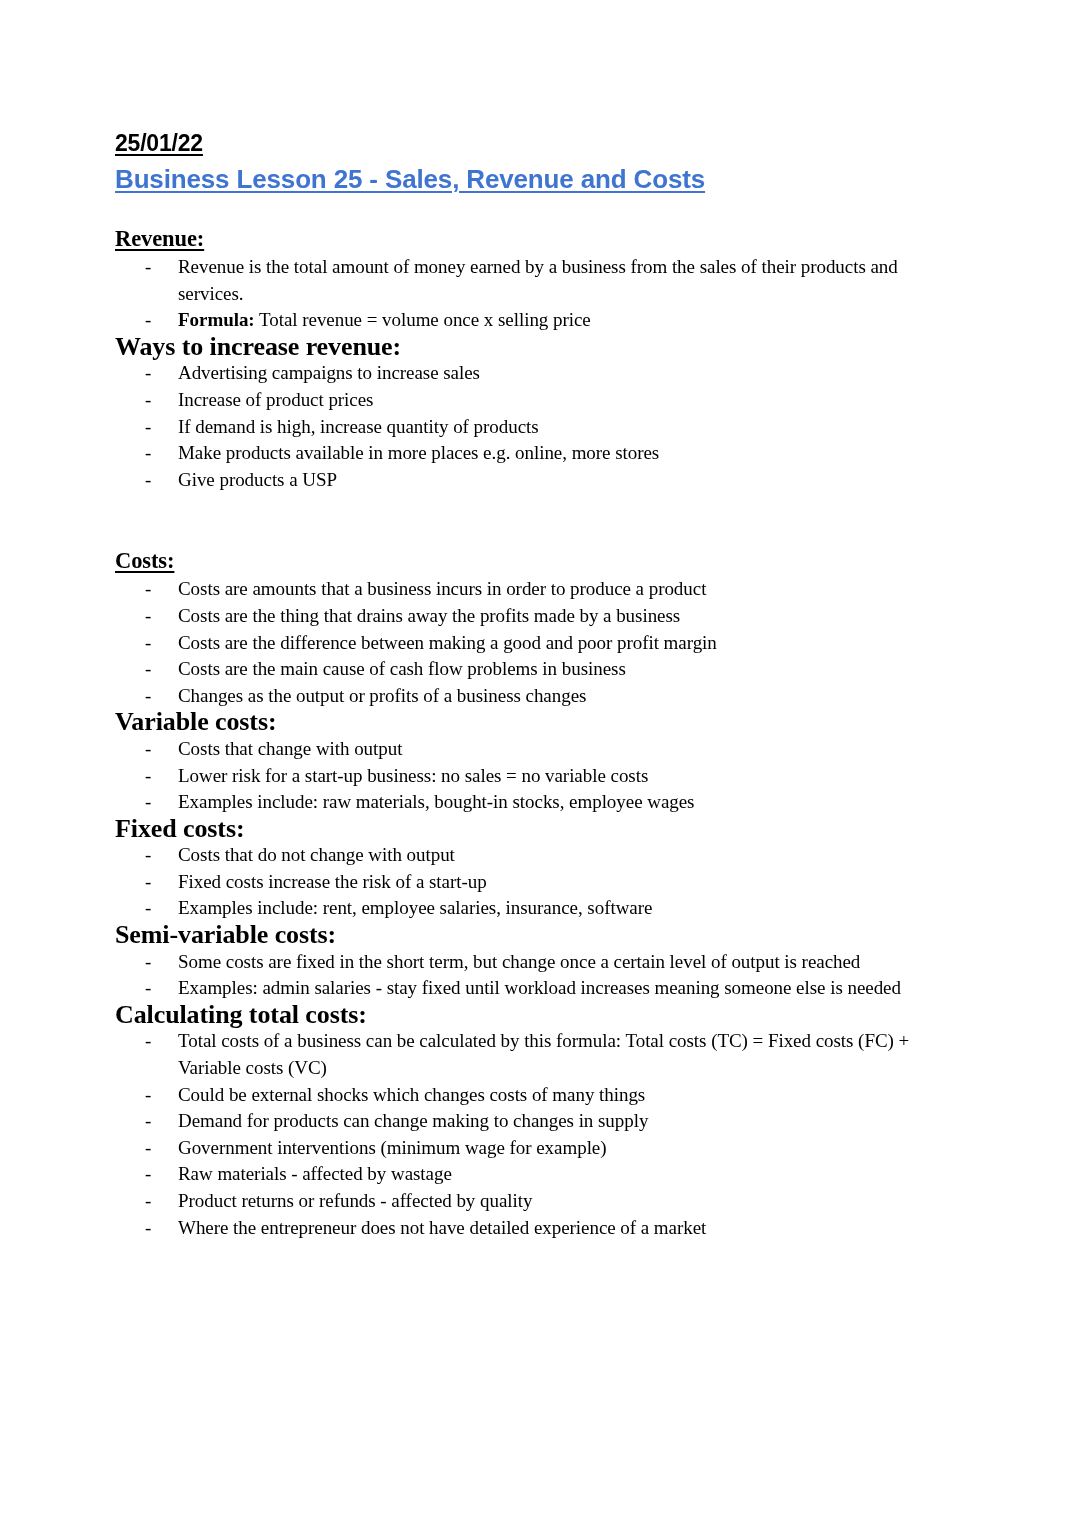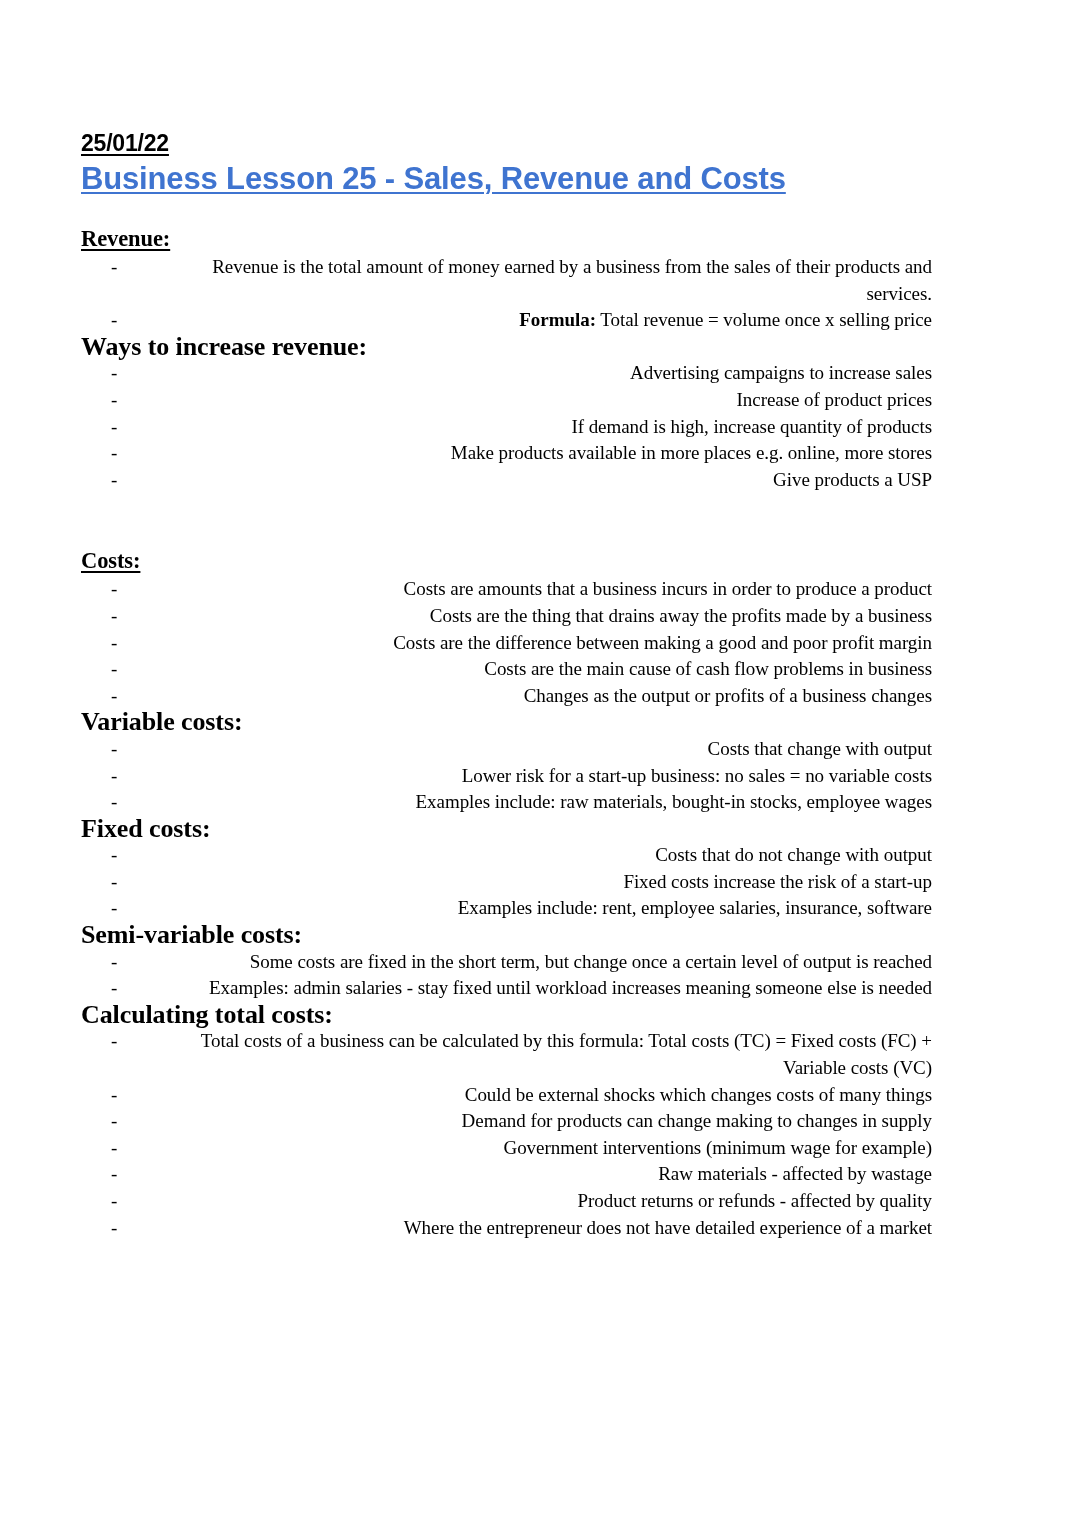--- a/index.html
+++ b/index.html
@@ -13,37 +13,37 @@
     font-family: "Liberation Sans", sans-serif;
     color: #000000;
     -webkit-font-smoothing: antialiased;
   }
   .page {
     position: relative;
     width: 1080px;
     height: 1525px;
     background: #ffffff;
     box-sizing: border-box;
-    padding: 128px 148px 0 81px;
+    padding: 128px 148px 0 115px;
     border-radius: 24px;
   }
   .doc-date {
     font-size: 23px;
     font-weight: bold;
     line-height: 30px;
     text-decoration: underline;
     text-underline-offset: 3px;
     display: inline-block;
     letter-spacing: -0.2px;
   }
   .date-row {
     margin: 0 0 4px 0;
   }
   .doc-title {
-    font-size: 31px;
+    font-size: 26px;
     font-weight: bold;
     line-height: 34px;
     color: #3f74d0;
     text-decoration: underline;
     text-underline-offset: 3px;
     text-decoration-thickness: 2px;
     display: inline-block;
     letter-spacing: -0.15px;
     cursor: pointer;
   }
@@ -86,21 +86,20 @@
   }
   .bullet-item .dash {
     position: absolute;
     left: 30px;
     top: 0;
     font-size: 19px;
     line-height: 26.6px;
   }
   .bullet-item .btext {
     display: block;
-    text-align: right;
   }
   .bullet-item .lead {
     font-weight: bold;
   }
   .spacer-lines {
     height: 53px;
   }
   .gap-top-revenue {
     height: 28px;
   }

